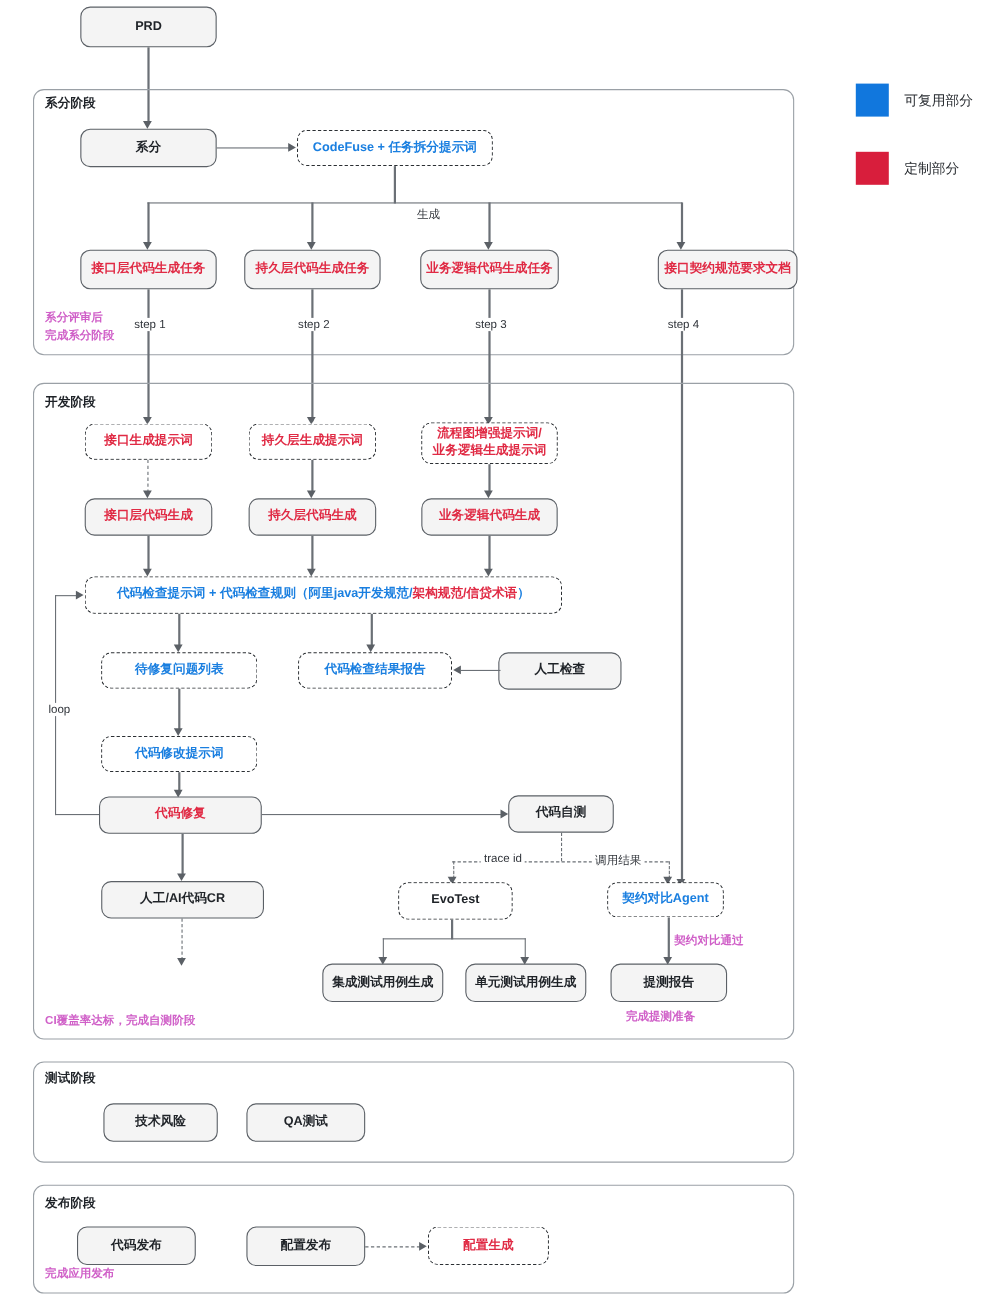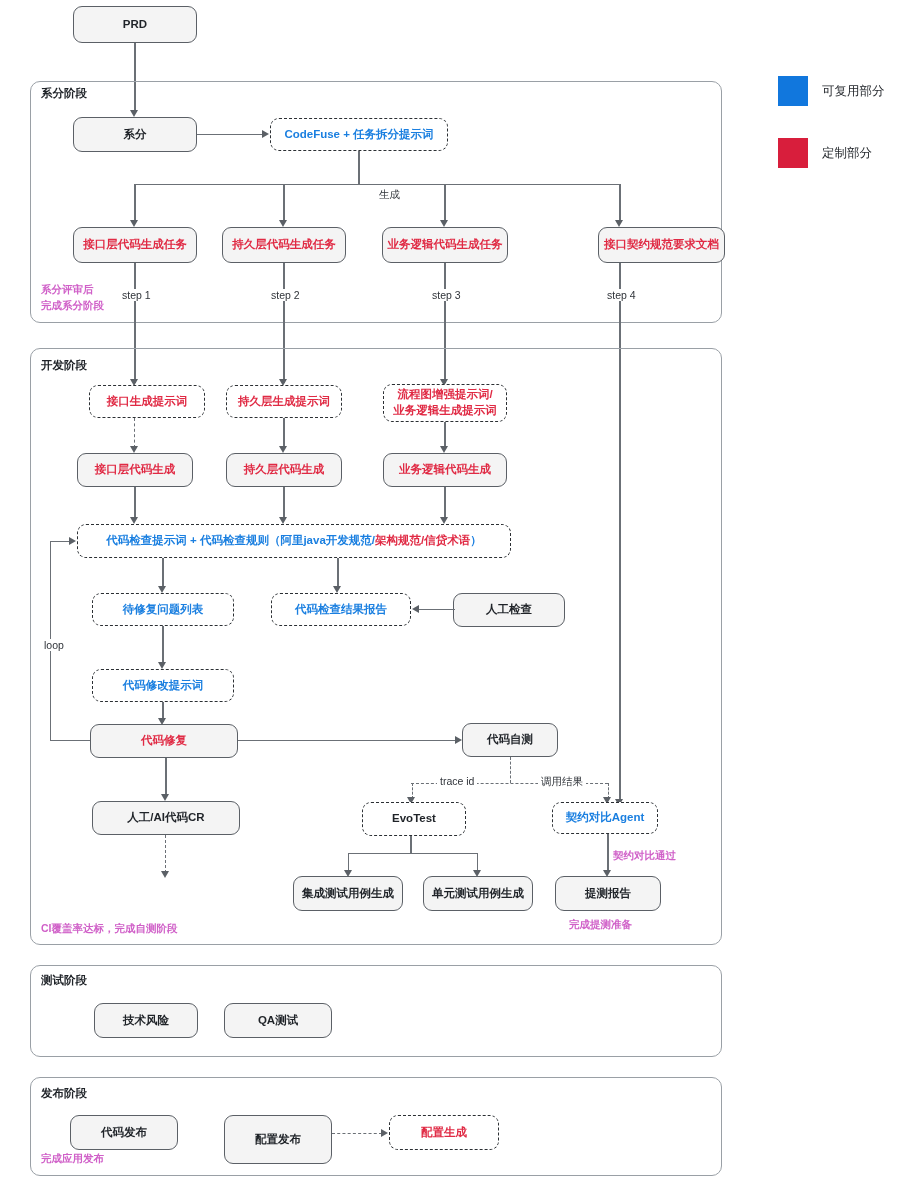--- a/index.html
+++ b/index.html
@@ -100,21 +100,21 @@
   <div class="elabel" style="left:604px;top:289px;">step 4</div>
 
   <div class="plabel" style="left:41px;top:282px;">
     <span>系分评审后</span><br>
     <span>完成系分阶段</span>
   </div>
 
   <div class="phase" style="left:30px;top:348px;width:690px;height:595px;"></div>
   <div class="phase-title" style="left:41px;top:358px;">开发阶段</div>
 
-  <div class="node dashed t-red" style="left:77px;top:385px;width:116px;height:33px;margin-left:12px;">接口生成提示词</div>
+  <div class="node dashed t-red" style="left:77px;top:385px;width:116px;height:33px;">接口生成提示词</div>
   <div class="node dashed t-red" style="left:226px;top:385px;width:116px;height:33px;">持久层生成提示词</div>
   <div class="node dashed t-red" style="left:383px;top:384px;width:124px;height:38px;flex-direction:column;">
     <span>流程图增强提示词/</span>
     <span>业务逻辑生成提示词</span>
   </div>
 
   <div class="dln dlnv" style="left:134.3px;top:418px;height:30px;"></div>
   <div class="arrow ar-down" style="left:130px;top:446px;"></div>
   <div class="ln lnv" style="left:283.3px;top:418px;height:30px;"></div>
   <div class="arrow ar-down" style="left:279px;top:446px;"></div>
@@ -209,19 +209,19 @@
   <div class="plabel" style="left:41px;top:921px;">CI覆盖率达标，完成自测阶段</div>
 
   <div class="phase" style="left:30px;top:965px;width:690px;height:90px;"></div>
   <div class="phase-title" style="left:41px;top:973px;">测试阶段</div>
   <div class="node solid t-dark" style="left:70px;top:1003px;width:104px;height:35px;margin-left:24px;">技术风险</div>
   <div class="node solid t-dark" style="left:224px;top:1003px;width:108px;height:35px;">QA测试</div>
 
   <div class="phase" style="left:30px;top:1077px;width:690px;height:97px;"></div>
   <div class="phase-title" style="left:41px;top:1086px;">发布阶段</div>
   <div class="node solid t-dark" style="left:70px;top:1115px;width:108px;height:35px;">代码发布</div>
-  <div class="node solid t-dark" style="left:224px;top:1115px;width:108px;height:49px;">配置发布</div>
+  <div class="node solid t-dark" style="left:224px;top:1115px;width:108px;height:36px;">配置发布</div>
   <div class="dln dlnh" style="left:332px;top:1132.5px;width:50px;"></div>
   <div class="arrow ar-right" style="left:381px;top:1129px;"></div>
   <div class="node dashed t-red" style="left:389px;top:1115px;width:110px;height:35px;">配置生成</div>
   <div class="plabel" style="left:41px;top:1151px;">完成应用发布</div>
 
 </div>
 
 </body></html>

